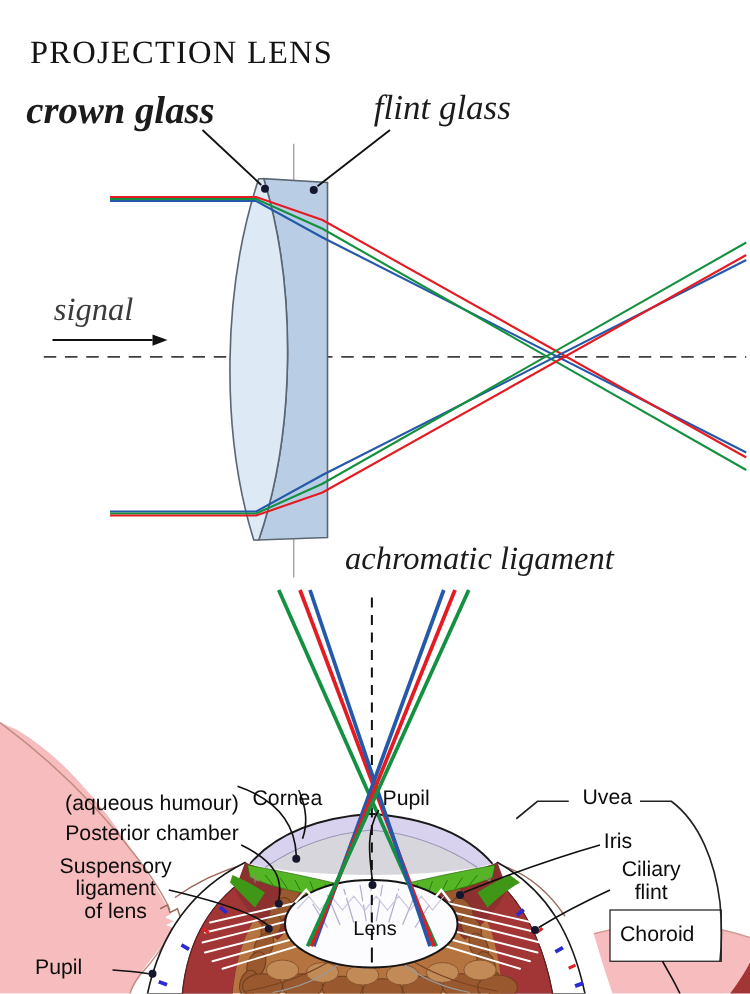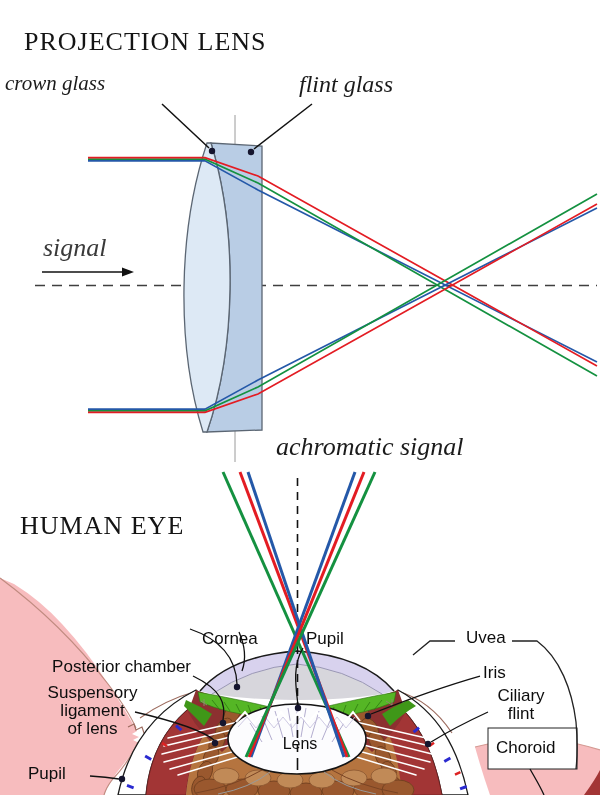--- a/index.html
+++ b/index.html
@@ -210,27 +210,27 @@
       <circle cx="215" cy="743" r="3.2"></circle>
       <circle cx="122" cy="779" r="3.2"></circle>
       <circle cx="298" cy="708" r="3.2"></circle>
       <circle cx="368" cy="716" r="3.2"></circle>
       <circle cx="428" cy="744" r="3.2"></circle>
     </g>
   </g>
 </svg>
 
 <div class="lbl serif-title" style="left:24px;top:28px;">PROJECTION LENS</div>
-<div class="lbl serif-ital" style="left:5px;top:72px;font-size:21px;">crown glass</div>
-<div class="lbl serif-ital" style="left:299px;top:72px;font-size:24px;">flint glass</div>
+<div class="lbl serif-ital" style="left:21px;top:72px;font-size:31px;font-weight:bold;">crown glass</div>
+<div class="lbl serif-ital" style="left:299px;top:72px;font-size:28px;">flint glass</div>
 <div class="lbl serif-ital" style="left:43px;top:234px;color:#3a3a3a;">signal</div>
-<div class="lbl serif-ital" style="left:276px;top:433px;">achromatic signal</div>
-
-<div class="lbl serif-title" style="left:20px;top:512px;">HUMAN EYE</div>
-
+<div class="lbl serif-ital" style="left:276px;top:433px;">achromatic ligament</div>
+
+
+<div class="lbl sans ra" style="left:25px;top:634px;width:166px;">(aqueous humour)</div>
 <div class="lbl sans ra" style="left:25px;top:658px;width:166px;">Posterior chamber</div>
 <div class="lbl sans ctr" style="left:40px;top:684px;width:105px;">Suspensory</div>
 <div class="lbl sans ctr" style="left:40px;top:702px;width:105px;">ligament</div>
 <div class="lbl sans ctr" style="left:40px;top:720px;width:105px;">of lens</div>
 <div class="lbl sans" style="left:28px;top:765px;">Pupil</div>
 <div class="lbl sans" style="left:202px;top:603px;margin-top:27px;">Cornea</div>
 <div class="lbl sans" style="left:306px;top:630px;">Pupil</div>
 <div class="lbl sans ctr" style="left:272px;top:736px;width:56px;font-size:16px;">Lens</div>
 <div class="lbl sans" style="left:466px;top:629px;">Uvea</div>
 <div class="lbl sans" style="left:483px;top:664px;">Iris</div>

